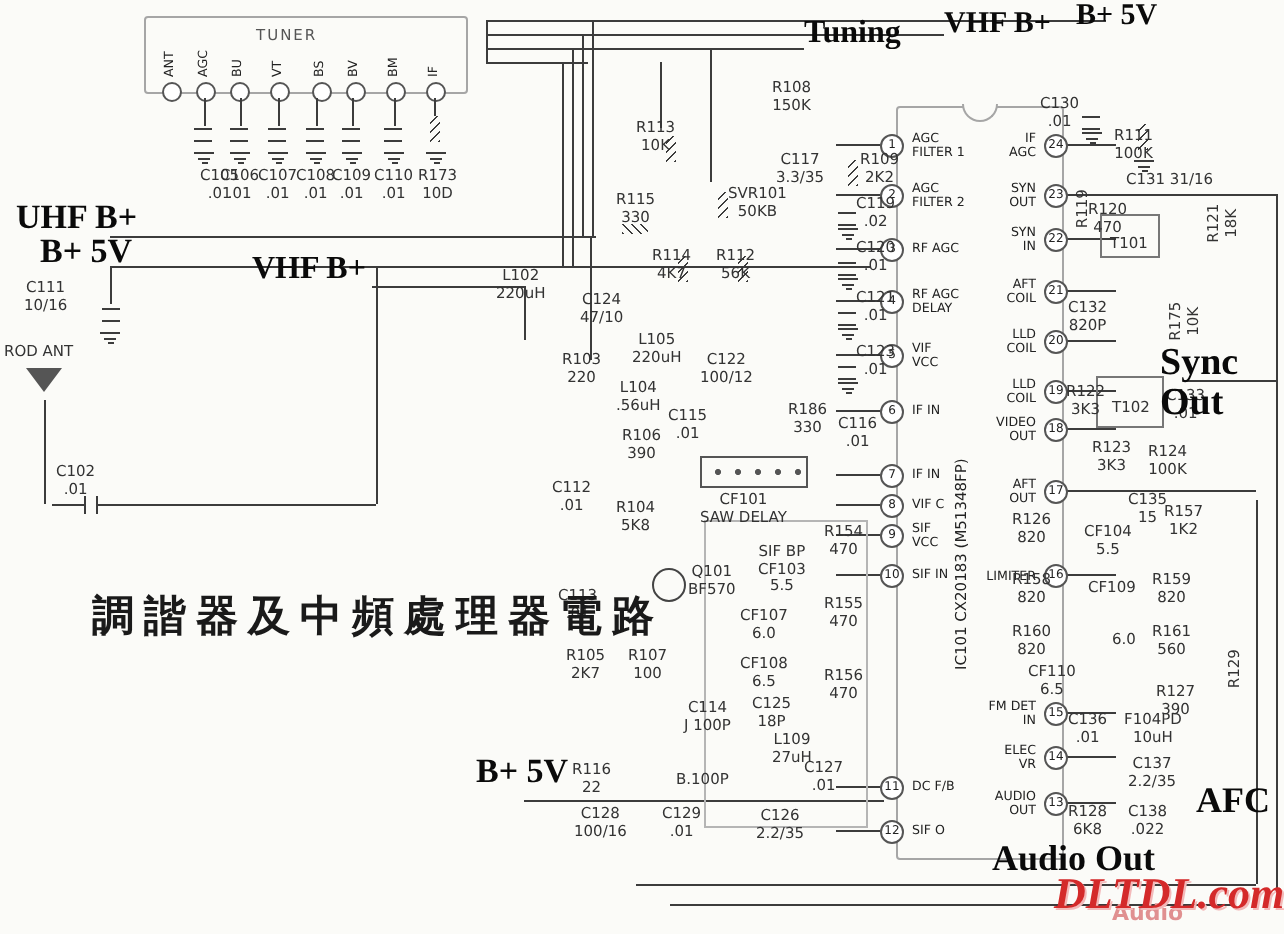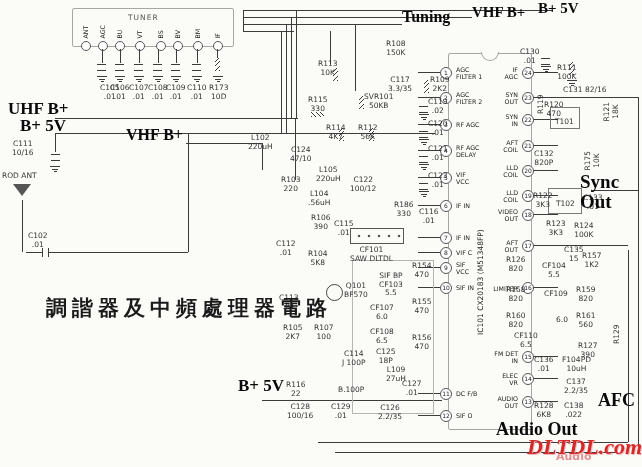--- a/index.html
+++ b/index.html
@@ -262,21 +262,21 @@
   <div class="comp" style="left:281px;top:176px">R103
 220</div>
   <div class="comp" style="left:290px;top:146px">C124
 47/10</div>
   <div class="comp" style="left:316px;top:166px">L105
 220uH</div>
   <div class="comp" style="left:308px;top:190px">L104
 .56uH</div>
   <div class="comp" style="left:350px;top:176px">C122
 100/12</div>
-  <div class="comp" style="left:334px;top:220px">C115
+  <div class="comp" style="left:334px;top:204px">C115
 .01</div>
   <div class="comp" style="left:311px;top:214px">R106
 390</div>
   <div class="comp" style="left:276px;top:240px">C112
 .01</div>
   <div class="comp" style="left:308px;top:250px">R104
 5K8</div>
   <div class="comp" style="left:344px;top:282px">Q101
 BF570</div>
   <div class="comp" style="left:279px;top:294px">C113
@@ -288,21 +288,21 @@
   <div class="comp" style="left:342px;top:350px">C114
 J 100P</div>
   <div class="comp" style="left:286px;top:381px">R116
 22</div>
   <div class="comp" style="left:338px;top:386px">B.100P</div>
   <div class="comp" style="left:287px;top:403px">C128
 100/16</div>
   <div class="comp" style="left:331px;top:403px">C129
 .01</div>
   <div class="comp" style="left:350px;top:246px">CF101
-SAW DLTDL</div>
+SAW DELAY</div>
   <div class="comp" style="left:394px;top:201px">R186
 330</div>
   <div class="comp" style="left:419px;top:208px">C116
 .01</div>
   <div class="comp" style="left:386px;top:40px">R108
 150K</div>
   <div class="comp" style="left:388px;top:76px">C117
 3.3/35</div>
   <div class="comp" style="left:430px;top:76px">R109
 2K2</div>
@@ -324,21 +324,21 @@
 .01</div>
   <div class="comp" style="left:428px;top:172px">C123
 .01</div>
   <div class="comp" style="left:520px;top:48px">C130
 .01</div>
   <div class="comp" style="left:557px;top:64px">R111
 100K</div>
   <div class="comp rot" style="left:532px;top:100px">R119</div>
   <div class="comp" style="left:544px;top:101px">R120
 470</div>
-  <div class="comp" style="left:563px;top:86px">C131 82/16</div>
+  <div class="comp" style="left:563px;top:86px">C131 31/16</div>
   <div class="comp" style="left:555px;top:118px">T101</div>
   <div class="comp rot" style="left:602px;top:103px">R121
 18K</div>
   <div class="comp" style="left:534px;top:150px">C132
 820P</div>
   <div class="comp rot" style="left:583px;top:152px">R175
 10K</div>
   <div class="comp" style="left:533px;top:192px">R122
 3K3</div>
   <div class="comp" style="left:556px;top:200px">T102</div>

